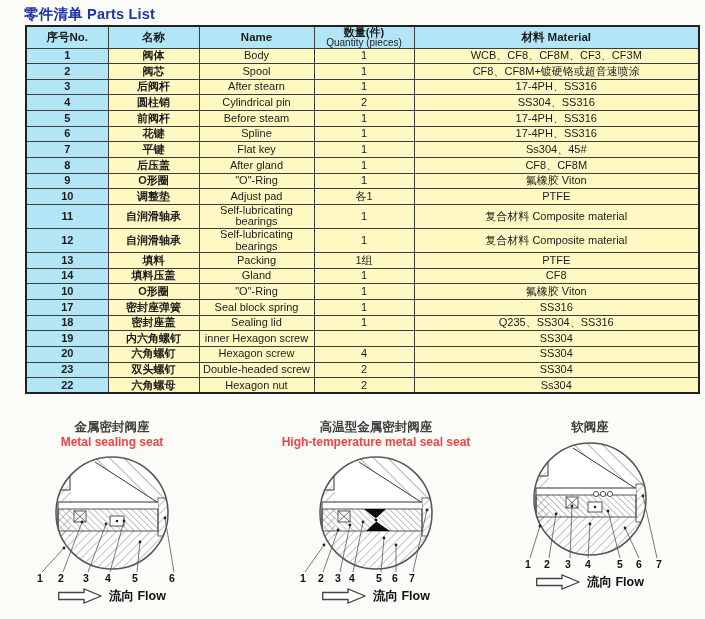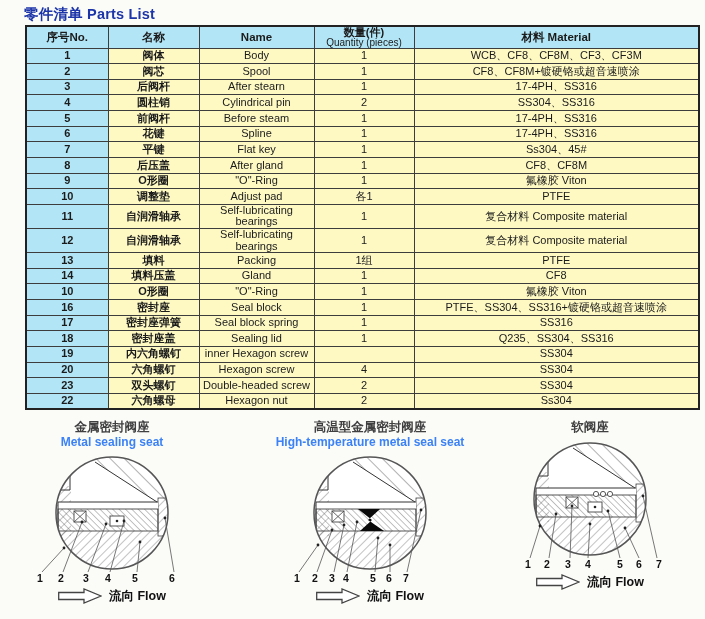--- a/index.html
+++ b/index.html
@@ -27,21 +27,21 @@
   table.parts td { border:1px solid #3d3d3d; text-align:center; vertical-align:middle; }
   table.parts thead td { background:var(--cyan); height:22px; font-weight:bold; font-size:11.5px; }
   table.parts tbody td { height:15.65px; font-size:11px; line-height:1.05; }
   table.parts tbody td.c-no { background:var(--cyan); font-weight:bold; }
   table.parts tbody td.c-zh { font-weight:bold; }
   .qh-zh { display:block; font-size:11px; font-weight:bold; line-height:11px; }
   .qh-en { display:block; font-size:10px; font-weight:normal; line-height:9px; }
   
   .dg { position:absolute; top:420px; width:220px; text-align:center; }
   .dg-zh { font-size:12.5px; font-weight:bold; line-height:15px; color:#404040; }
-  .dg-en { font-size:12px; font-weight:bold; line-height:14px; color:#3b82f6; }
+  .dg-en { font-size:12px; font-weight:bold; line-height:14px; color:#ef4444; }
   .dg svg.scene { display:block; margin:1px auto 0 auto; }
   .flow { display:flex; align-items:flex-start; justify-content:center; gap:7px; margin-top:3px; }
   .flow-label { font-size:12.5px; font-weight:bold; color:#111; }
   text.callout { font-size:10.5px; font-weight:bold; fill:#111; }
 </style>
 </head>
 <body>
 
 <svg width="0" height="0" style="position:absolute">
   <defs>
@@ -197,27 +197,20 @@
       </tr>
 
       <tr>
         <td class="c-no">10</td>
         <td class="c-zh">O形圈</td>
         <td class="c-en">"O"-Ring</td>
         <td class="c-qty">1</td>
         <td class="c-mat">氟橡胶 Viton</td>
       </tr>
 
-      <tr>
-        <td class="c-no">16</td>
-        <td class="c-zh">密封座</td>
-        <td class="c-en">Seal block</td>
-        <td class="c-qty">1</td>
-        <td class="c-mat">PTFE、SS304、SS316+镀硬铬或超音速喷涂</td>
-      </tr>
 
       <tr>
         <td class="c-no">17</td>
         <td class="c-zh">密封座弹簧</td>
         <td class="c-en">Seal block spring</td>
         <td class="c-qty">1</td>
         <td class="c-mat">SS316</td>
       </tr>
 
       <tr>
@@ -311,21 +304,21 @@
     <text class="callout" x="170" y="132" text-anchor="middle">6</text>
   </svg>
   <div class="flow">
     <svg width="44" height="16" viewBox="0 0 44 16">
       <path d="M0.7,4.5 H26 V1 L43,8 L26,15 V11.5 H0.7 Z" fill="#fff" stroke="#444" stroke-width="1.3"></path>
     </svg>
     <span class="flow-label">流向 Flow</span>
   </div>
 </div>
 
-<div class="dg" style="left:260px">
+<div class="dg" style="left:266px">
   <div class="dg-zh">高温型金属密封阀座</div>
   <div class="dg-en">High-temperature metal seal seat</div>
   <svg class="scene" width="220" height="135" viewBox="0 0 220 135">
     <g clip-path="url(#cclip)">
       <rect x="50" y="3" width="120" height="120" fill="#fff"></rect>
       <polygon points="93,2 93,12 155,52 172,52 172,2" fill="url(#p-ball)"></polygon>
       <polygon points="53,8 64,8 64,36 53,36" fill="url(#p-body)"></polygon>
       <rect x="53" y="36" width="16" height="50" fill="url(#p-body)"></rect>
       <rect x="53" y="81" width="117" height="42" fill="url(#p-body)"></rect>
       <rect x="156" y="48" width="16" height="38" fill="url(#p-body)" stroke="#444" stroke-width="0.8"></rect>

